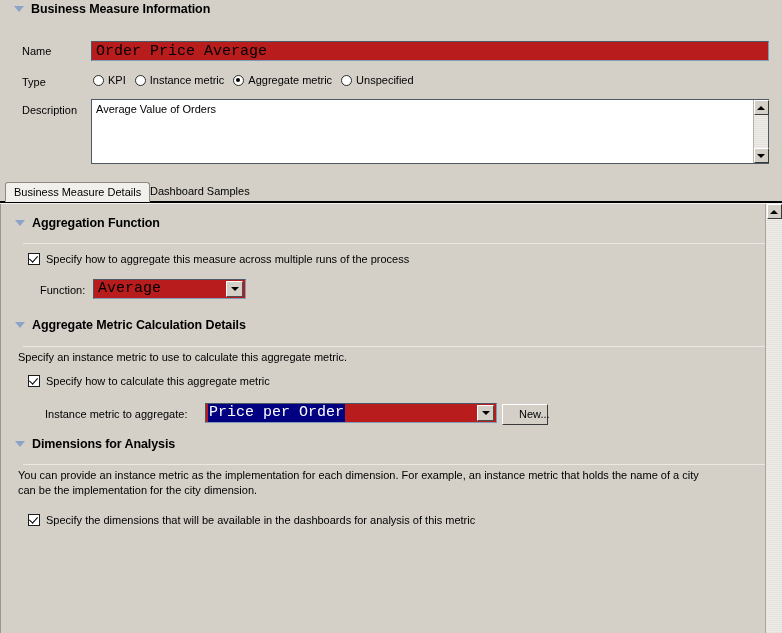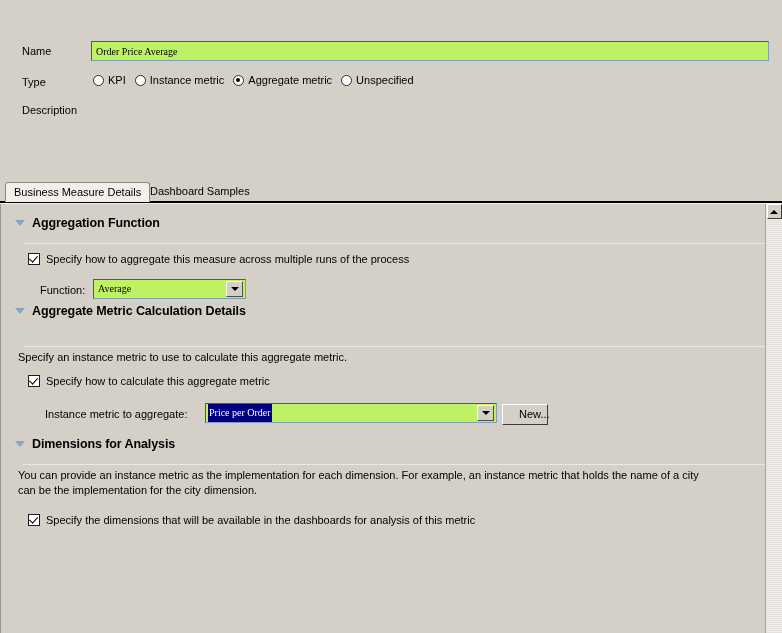--- a/index.html
+++ b/index.html
@@ -41,24 +41,24 @@
   .section-rule {
     height: 1px;
     background: #c4c0b8;
     border-bottom: 1px solid #ebe9e3;
     margin: 4px 14px 0 22px;
   }
 
   .fieldlabel { font-size: 11px; color: #000; }
 
   input.txt, .combo, .textarea {
-    font-family: Liberation Serif, serif;
-    font-size: 10px;
+    font-family: Liberation Mono, monospace;
+    font-size: 15px;
     color: #000;
-    background: #bef264;
+    background: #b91c1c;
     border: 1px solid #7f9db9;
     border-top-color: #4d5a66;
     border-left-color: #4d5a66;
     outline: none;
   }
 
   
   .radio {
     display: inline-flex;
     align-items: center;
@@ -224,20 +224,24 @@
                 border-left: 1px solid #9a968e; }
   #panel-sb { width: 17px; }
 
   .para { position: absolute; font-size: 11px; line-height: 15px; color: #000; }
 </style>
 </head>
 <body>
 
 <div id="top-block">
 
+  <div id="hdr-bmi" class="section-head">
+    <span class="twistie"></span>
+    <span class="section-title">Business Measure Information</span>
+  </div>
 
   <div id="lbl-name" class="fieldlabel">Name</div>
   <input id="in-name" class="txt" type="text" value="Order Price Average" style="">
 
   <div id="lbl-type" class="fieldlabel">Type</div>
 
   <div id="radios">
     <span class="radio">
       <span class="dot"></span>
       <span>KPI</span>
@@ -250,20 +254,32 @@
       <span class="dot"></span>
       <span>Aggregate metric</span>
     </span>
     <span class="radio">
       <span class="dot"></span>
       <span>Unspecified</span>
     </span>
   </div>
 
   <div id="lbl-desc" class="fieldlabel">Description</div>
+  <div id="desc-wrap">
+    <div id="desc-text">Average Value of Orders</div>
+    <div id="desc-sb" class="sb">
+      <div class="sb-btn">
+          <span class="arrow-u"></span>
+        </div>
+      <div class="sb-track"></div>
+      <div class="sb-btn">
+          <span class="arrow-d"></span>
+        </div>
+    </div>
+  </div>
 </div>
 
 <div id="tabstrip">
   <div class="tab active" style="left:5px;">Business Measure Details</div>
   <div class="tab inactive" style="left:142px;">Dashboard Samples</div>
 </div>
 
 <div id="panel">
   <div id="panel-body">
 
@@ -279,21 +295,21 @@
     </div>
 
     <div class="fieldlabel" style="position:absolute; left:39px; top:80px;">Function:</div>
     <div class="combo" style="position:absolute; left:92px; top:75px; width:153px;">
       <span class="val">Average</span>
       <span class="arrowbtn">
           <span class="arrow-d"></span>
         </span>
     </div>
 
-    <div class="section-head" style="position:absolute; left:0; top:100px;">
+    <div class="section-head" style="position:absolute; left:0; top:114px;">
       <span class="twistie"></span>
       <span class="section-title">Aggregate Metric Calculation Details</span>
     </div>
     <div class="section-rule" style="position:absolute; left:0; top:138px; width:1395px;"></div>
 
     <div class="para" style="left:17px; top:146px;">Specify an instance metric to use to calculate this aggregate metric.</div>
 
     <div class="cb on" style="position:absolute; left:27px; top:171px;">
       <span class="box"></span>
       <span>Specify how to calculate this aggregate metric</span>

